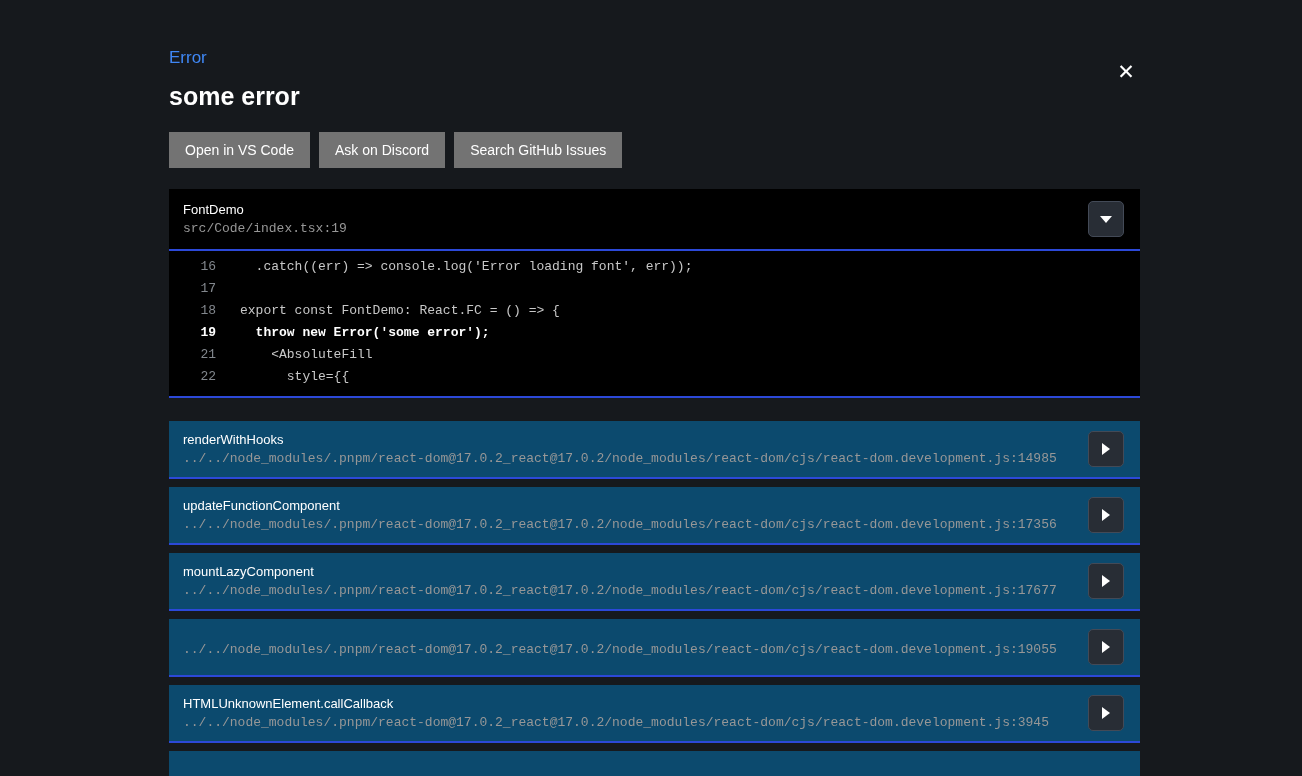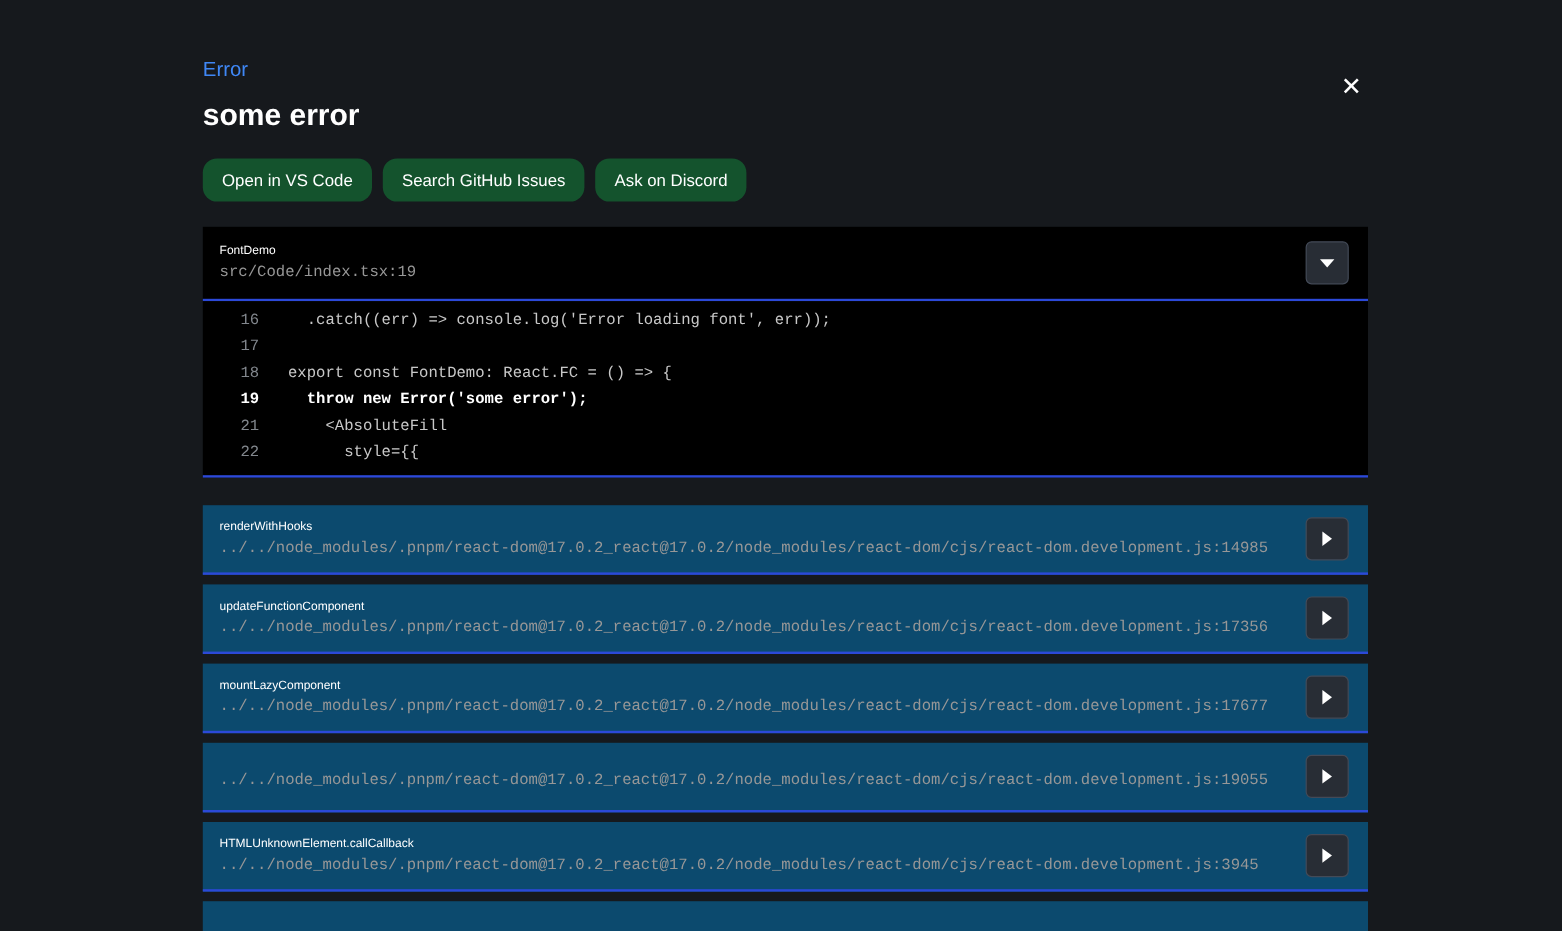--- a/index.html
+++ b/index.html
@@ -33,24 +33,24 @@
     color:#fff;
   }
   .actions{
     margin-top:21px;
     display:flex;
     gap:9px;
   }
   .actions button{
     height:36px;
     padding:0 16px;
-    background:#14532d;
+    background:#737373;
     color:#fff;
     border:none;
-    border-radius:12px;
+    border-radius:0;
     font-family:"Liberation Sans",sans-serif;
     font-size:14px;
     cursor:pointer;
   }
   .close-btn{
     position:absolute;
     left:1112px;
     top:58px;
     width:28px;
     height:28px;
@@ -69,21 +69,21 @@
   }
   .frame-header{
     height:62px;
     background:#000;
     border-bottom:2px solid var(--separator);
     display:flex;
     align-items:center;
     padding:0 16px 0 14px;
   }
   .fn{
-    font-size:10px;
+    font-size:13px;
     color:#fff;
   }
   .mono{
     font-family:"Liberation Mono",monospace;
   }
   .loc{
     margin-top:4px;
     font-size:13px;
     color:#979797;
   }
@@ -163,22 +163,22 @@
   <span>✕</span>
 </button>
 
 <div class="content">
 
   <div class="kicker">Error</div>
   <h1 class="title">some error</h1>
 
   <div class="actions">
     <button>Open in VS Code</button>
+    <button>Ask on Discord</button>
     <button>Search GitHub Issues</button>
-    <button>Ask on Discord</button>
   </div>
 
   <section class="source-panel">
     <div class="frame-header">
       <div class="frame-meta">
         <div class="fn">FontDemo</div>
         <div class="loc mono">src/Code/index.tsx:19</div>
       </div>
       <button class="icon-btn">
         <span class="tri-down"></span>

